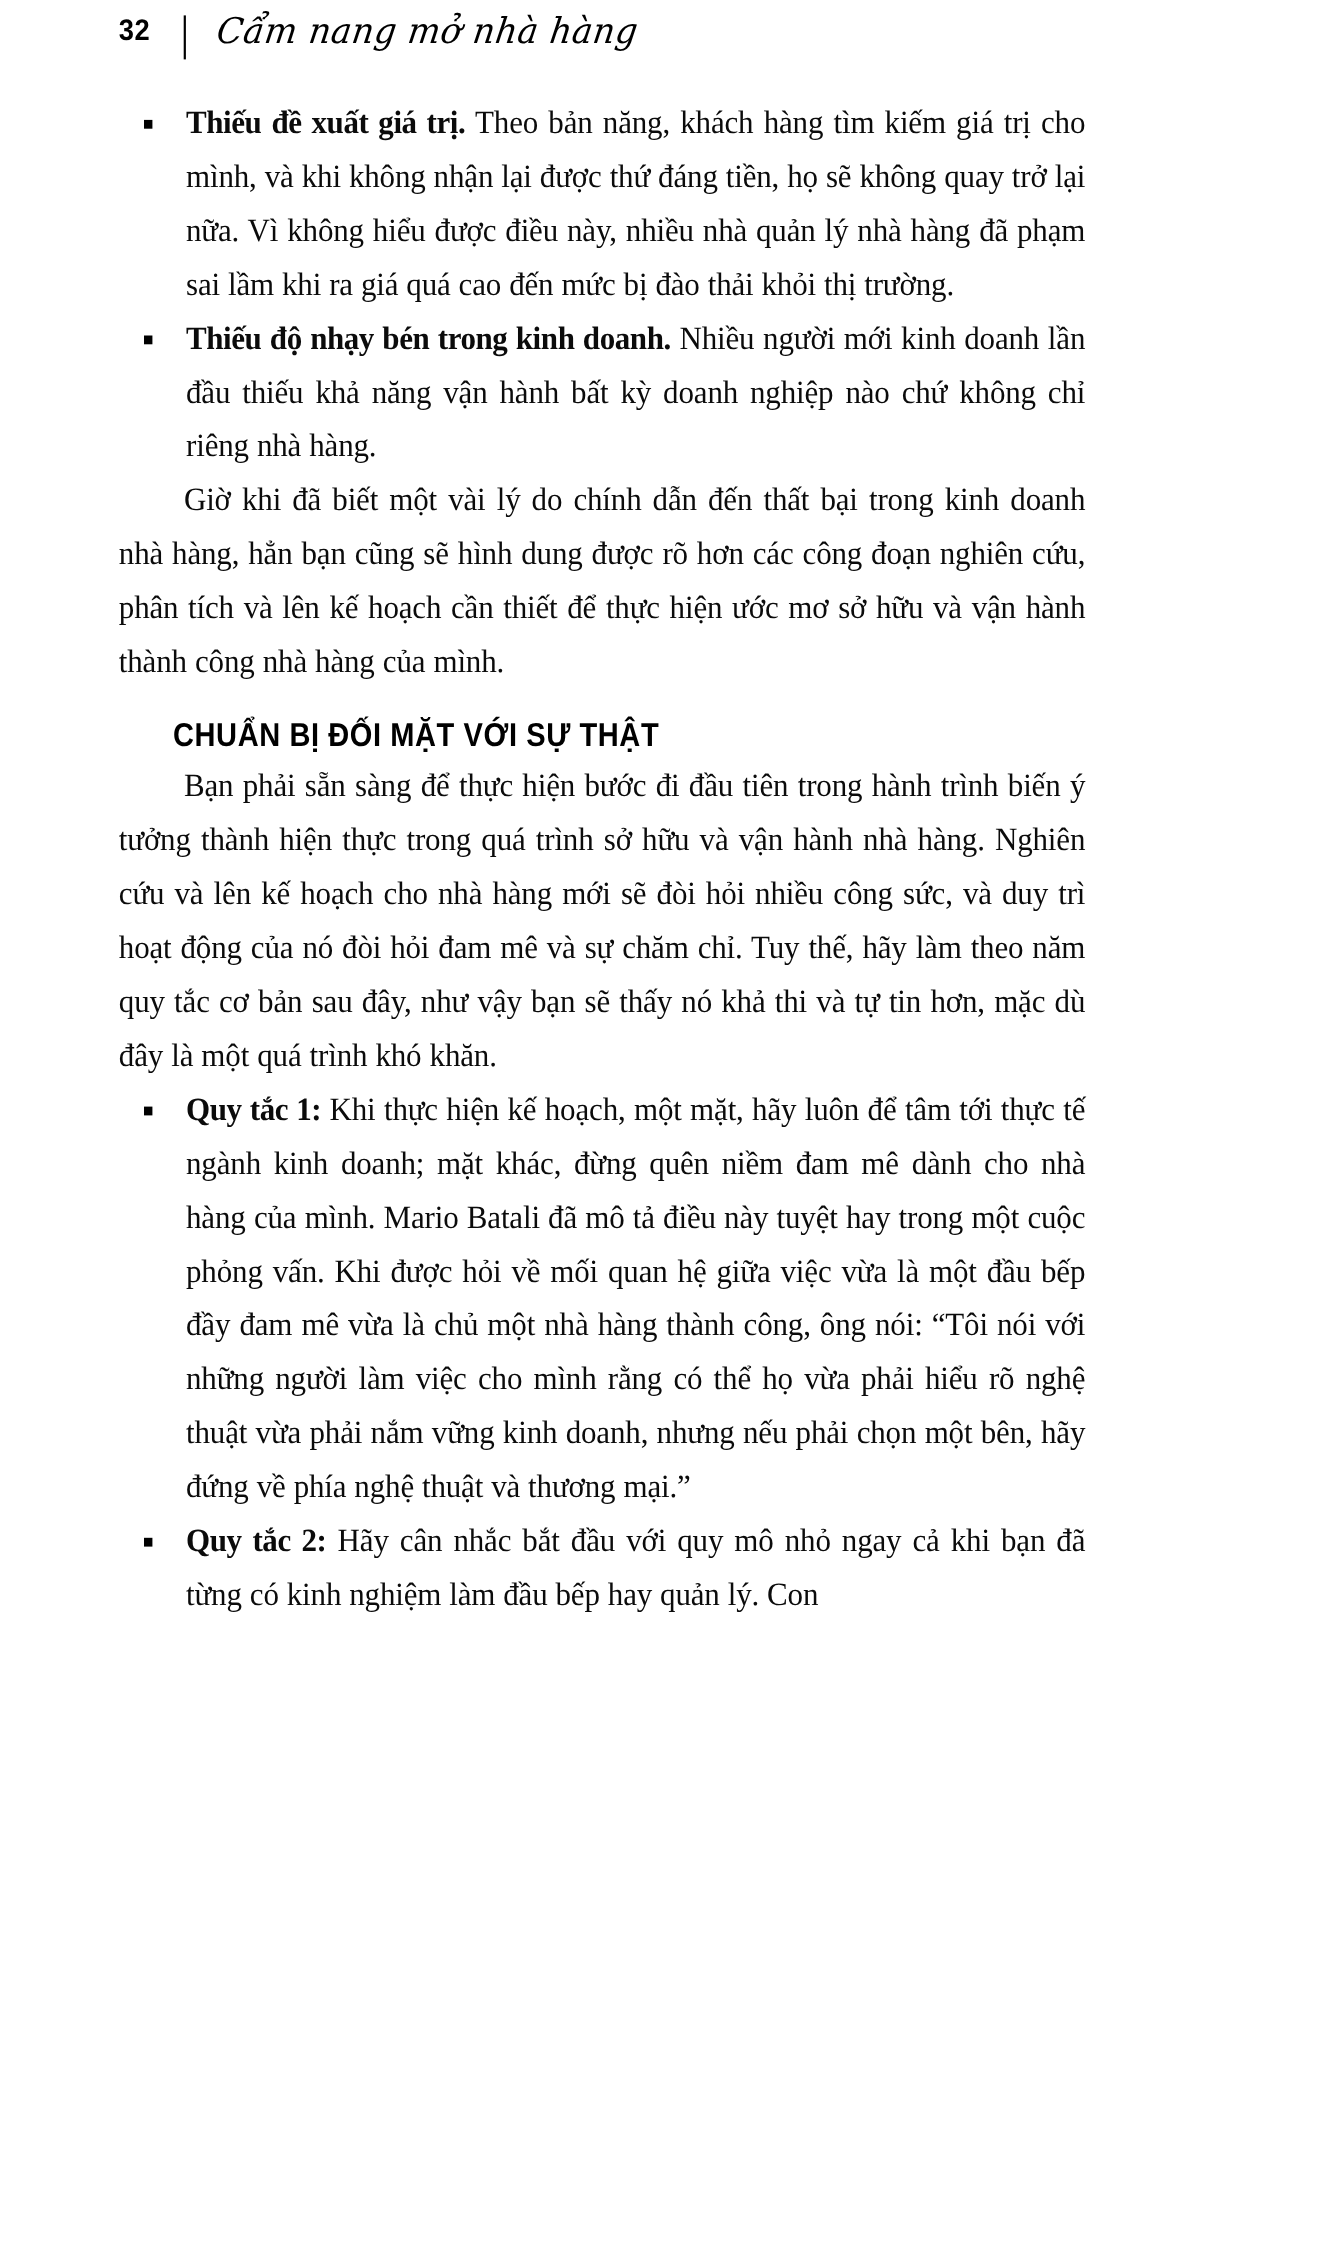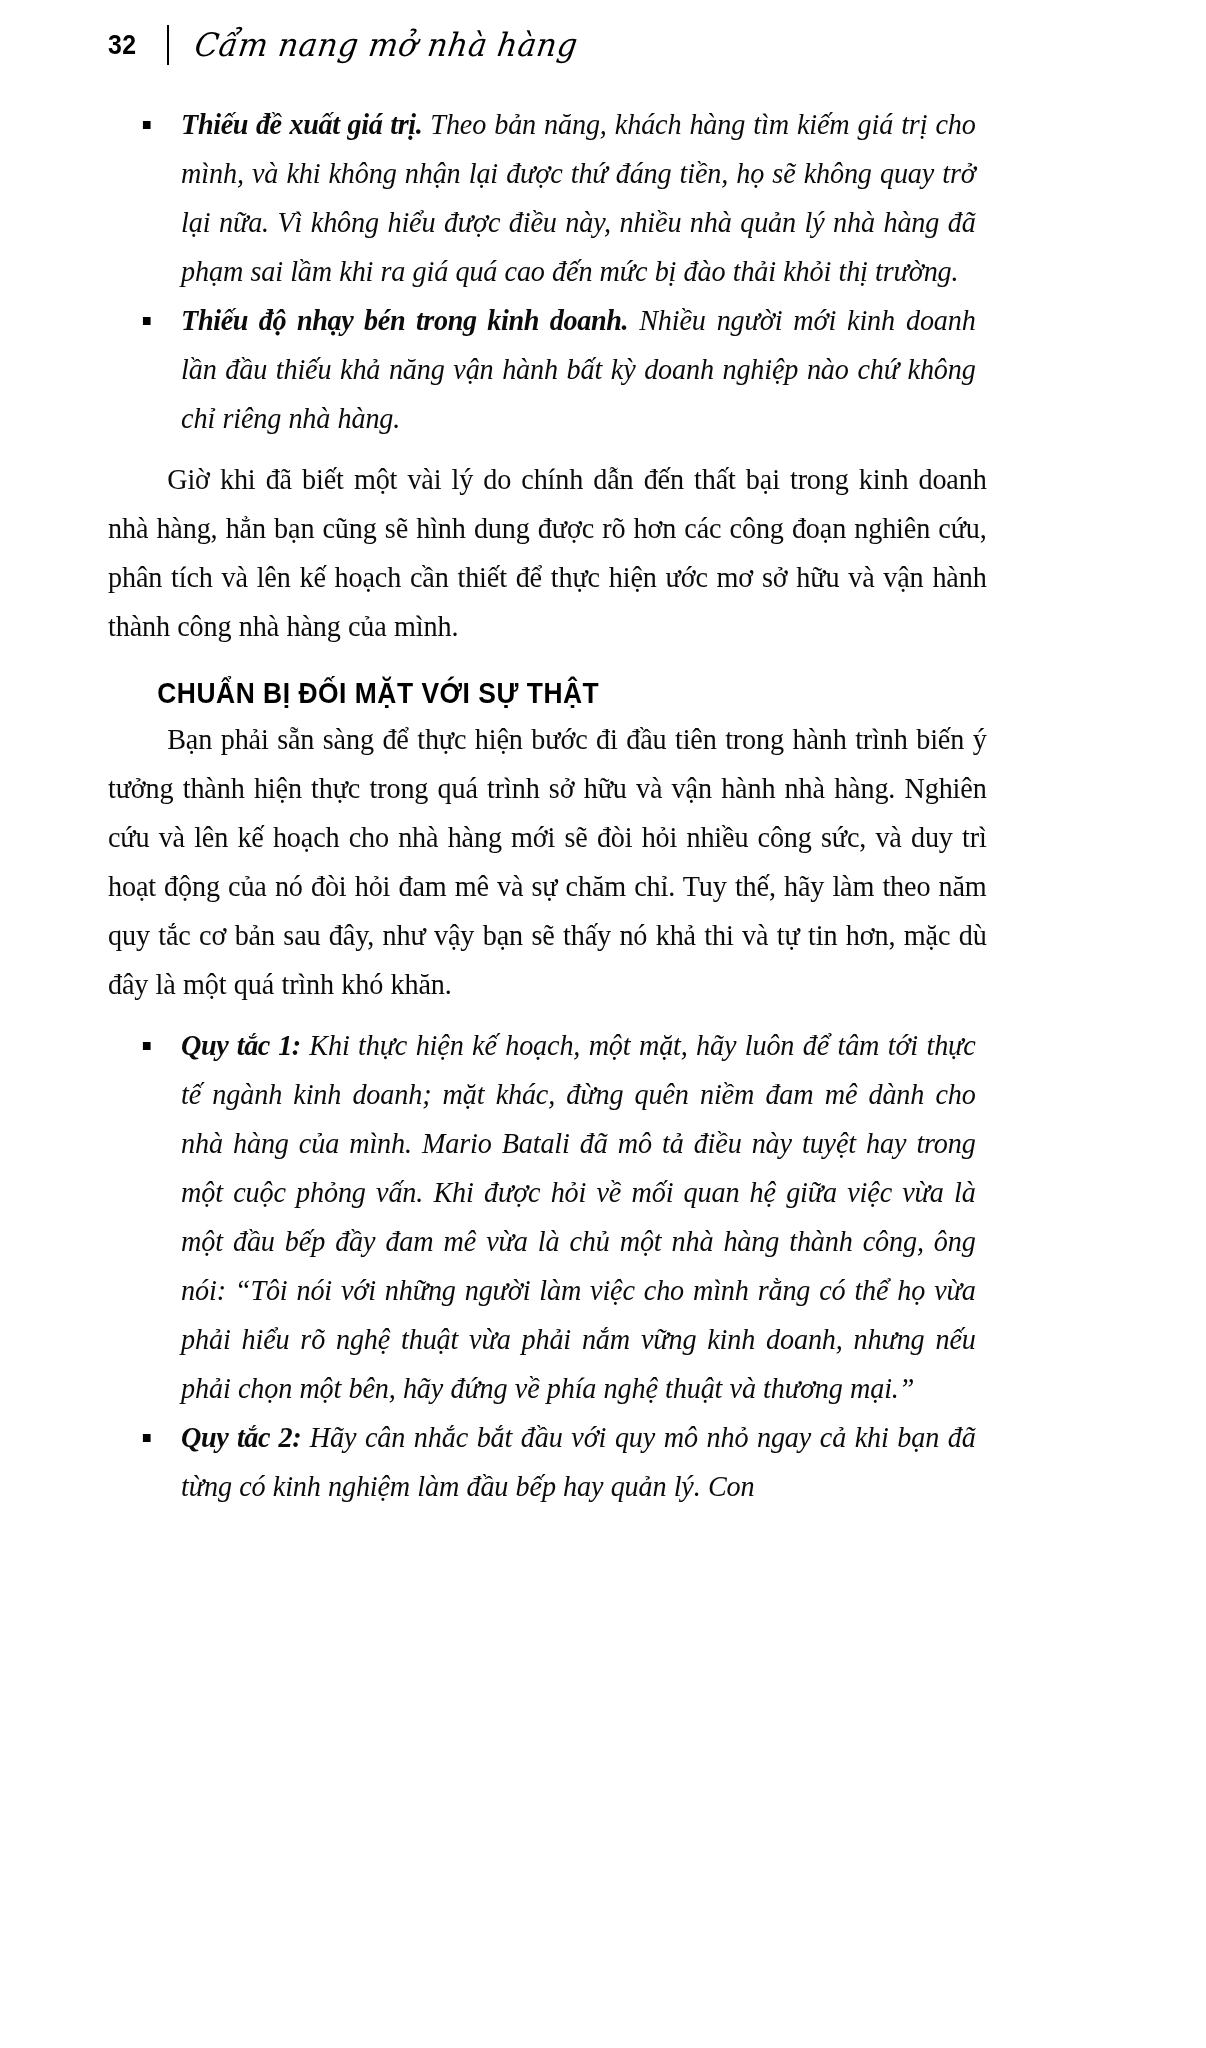--- a/index.html
+++ b/index.html
@@ -23,21 +23,20 @@
   }
 
   
   .header {
     position: absolute;
     top: 14px;
     left: 108px;
     right: 90px;
     height: 62px;
     display: flex;
-    align-items: center;
     gap: 0;
   }
   .folio {
     font-family: "Liberation Sans", "DejaVu Sans", sans-serif;
     font-weight: bold;
     font-size: 27px;
     letter-spacing: 0.5px;
     line-height: 1;
     color: #000;
     transform: scaleX(0.92);
@@ -80,23 +79,22 @@
     letter-spacing: -0.15px;
     word-spacing: 0.5px;
     transform: scaleX(0.955);
     transform-origin: left top;
     -webkit-font-smoothing: antialiased;
   }
 
   
   ul.bullets {
     list-style: none;
-    margin: 12px;
+    margin: 0;
     padding: 0;
-    font-style: italic;
   }
   li.bullet {
     position: relative;
     margin: 0 0 0 0;
     padding-left: 64px;
     font-size: 29.5px;
     line-height: 49px;
     text-align: justify;
     letter-spacing: -0.15px;
     word-spacing: 0.4px;

